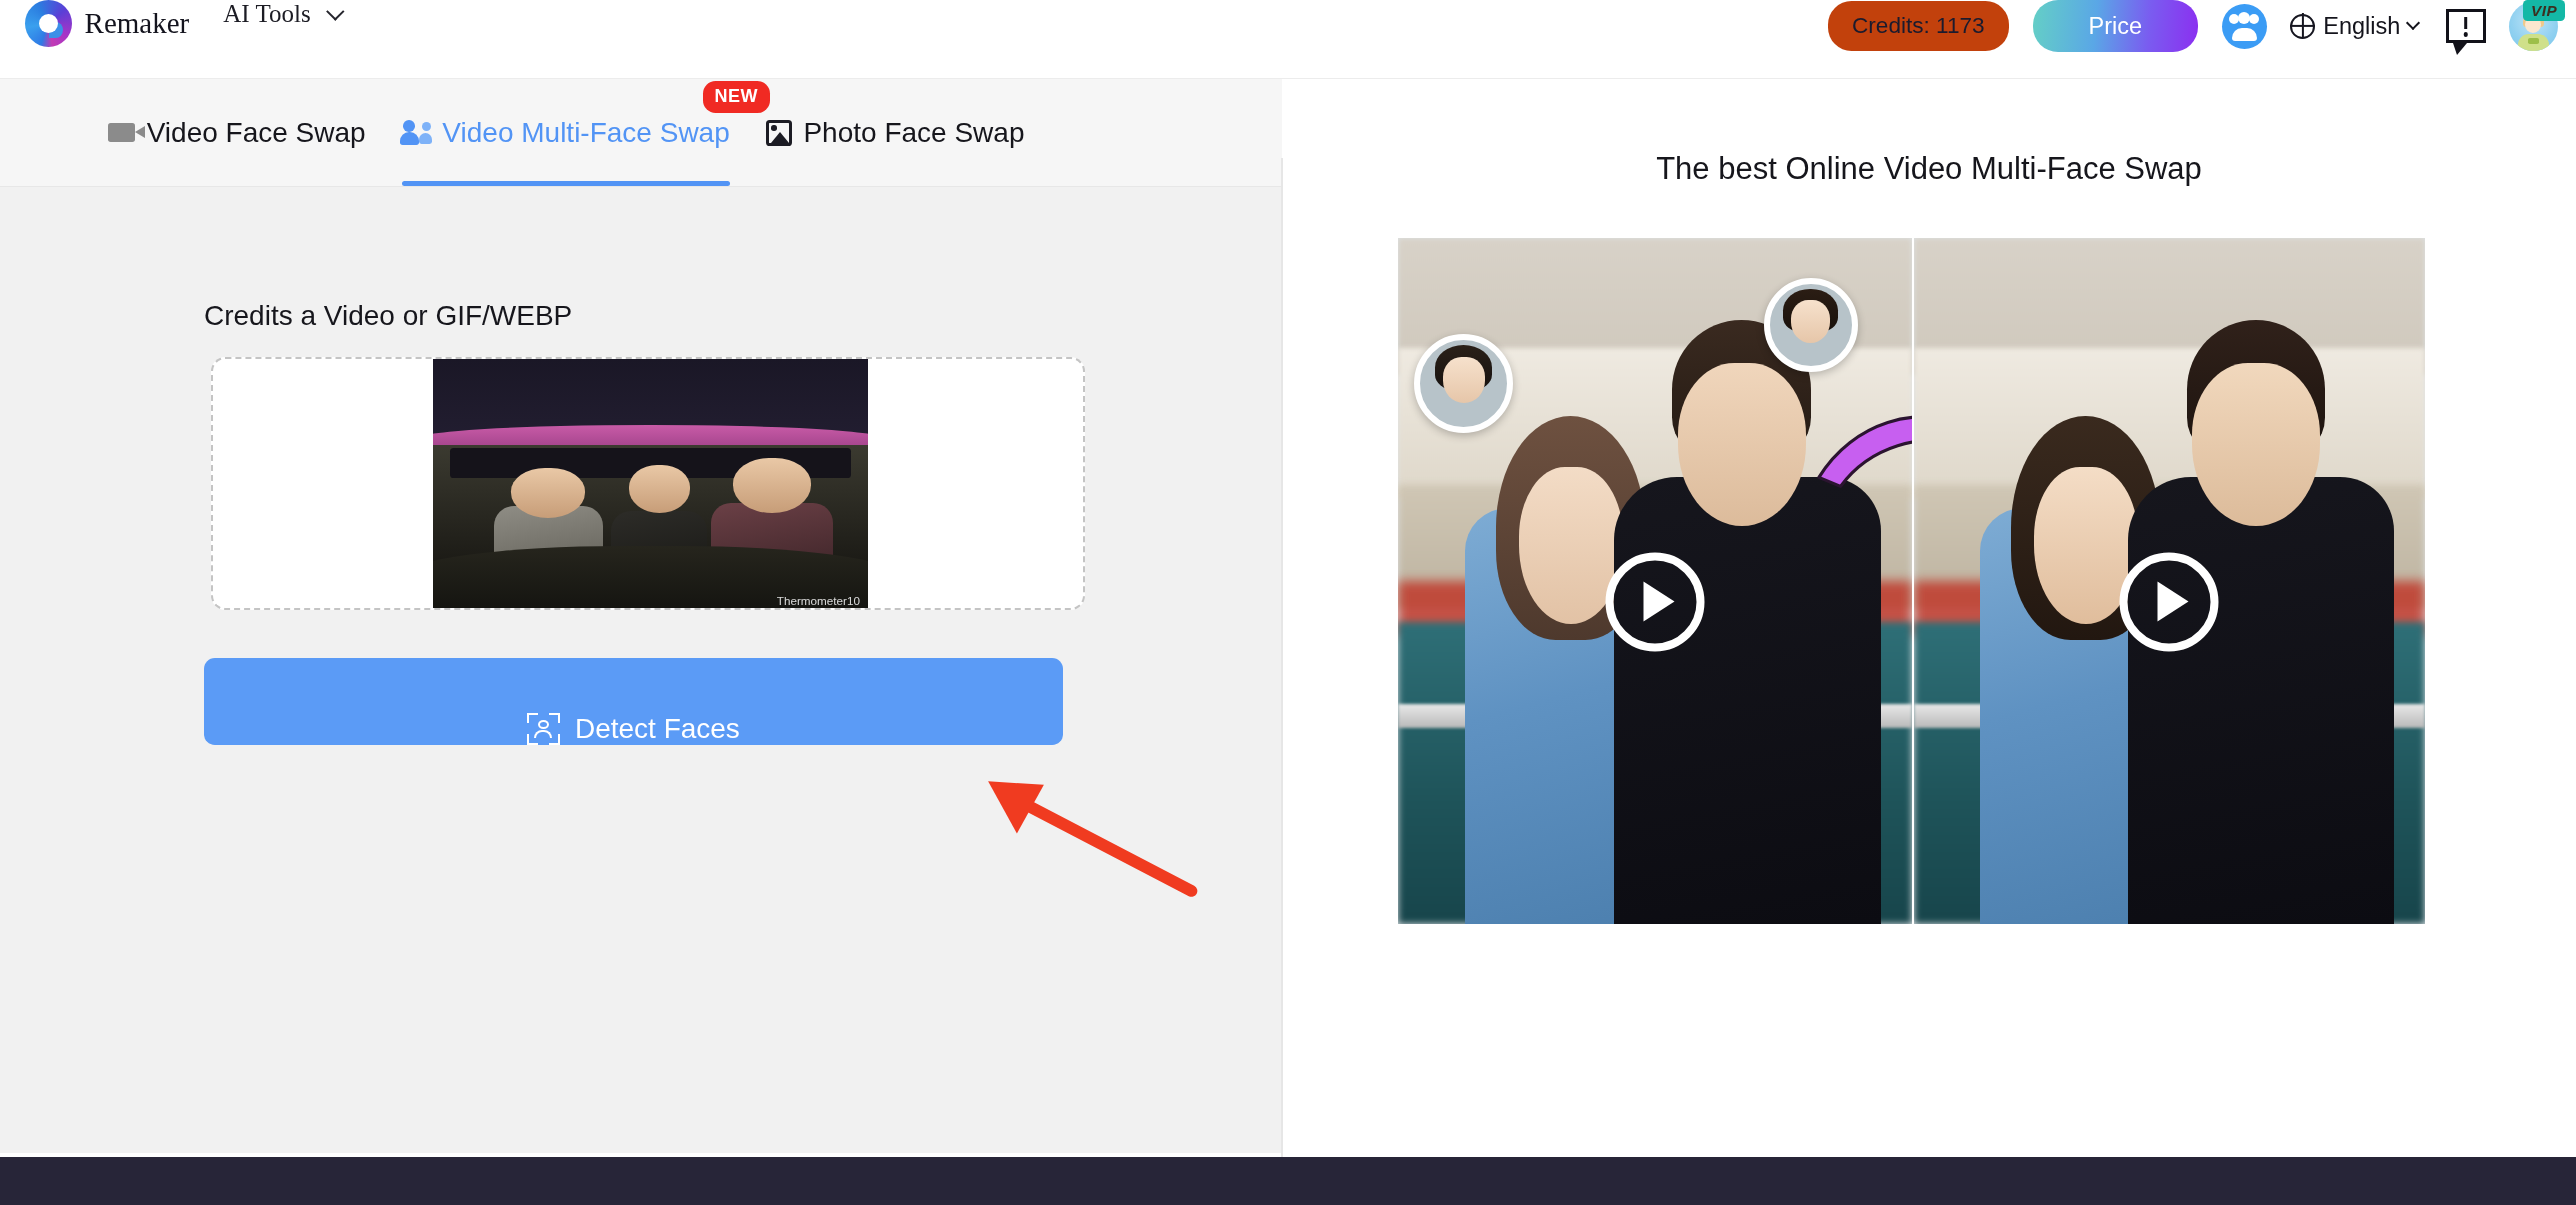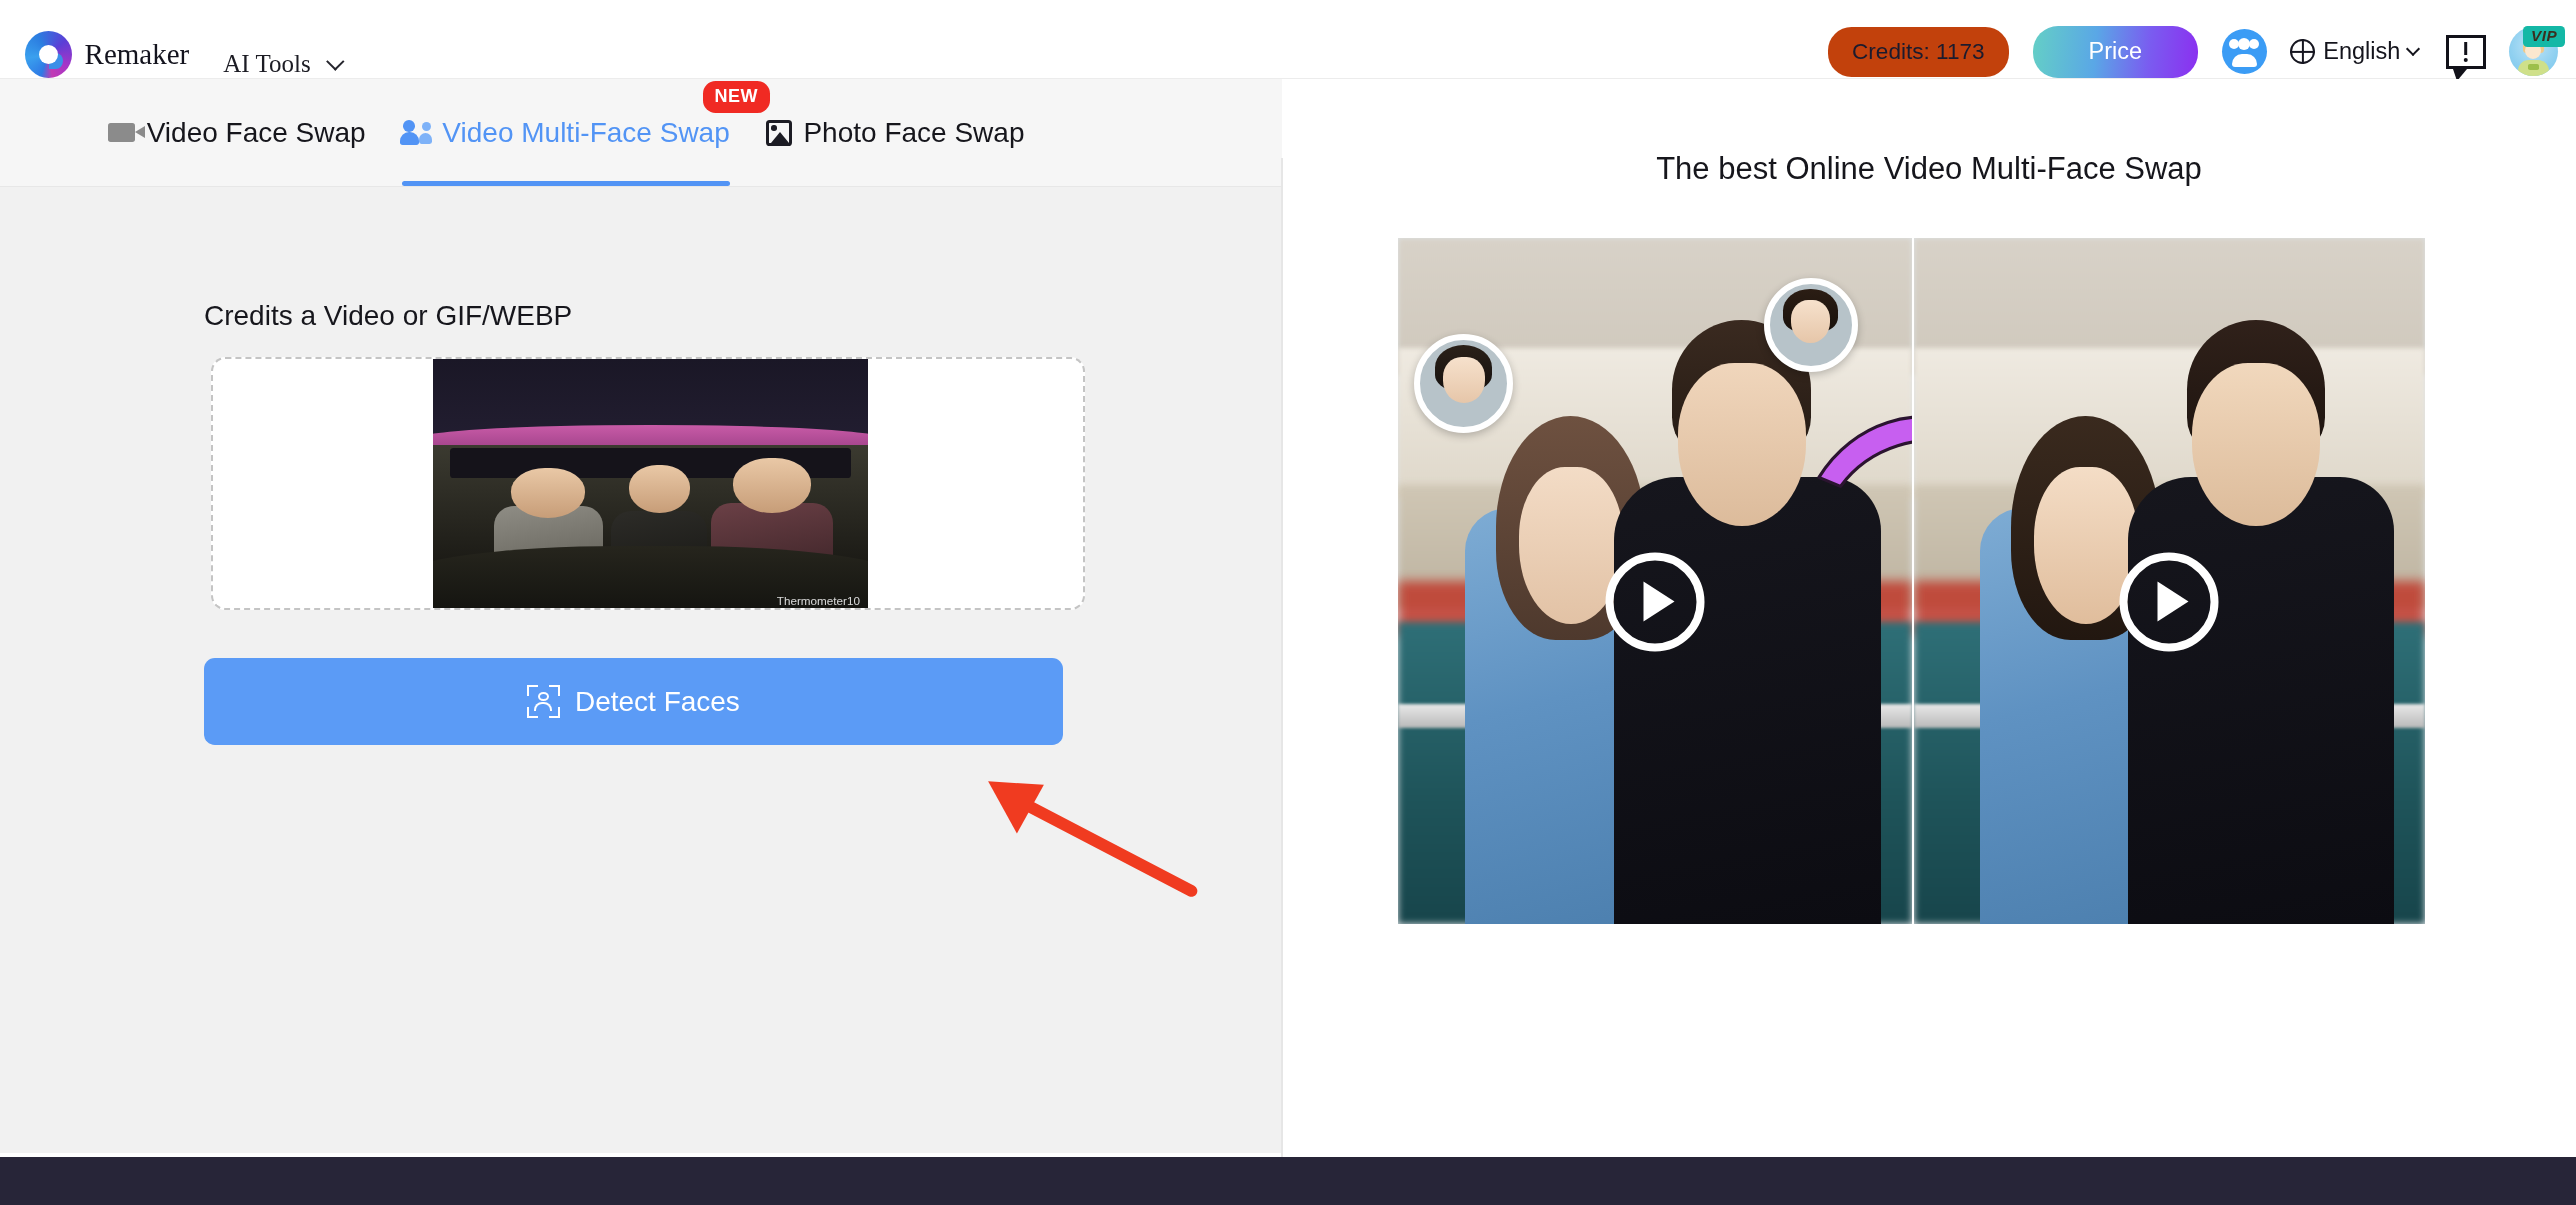--- a/index.html
+++ b/index.html
@@ -9,21 +9,21 @@
     background: #ffffff;
     overflow: hidden;
   }
 
   
   #header {
     position: absolute; left: 0; top: 0;
     width: 2576px; height: 79px;
     background: #ffffff;
     border-bottom: 0.9px solid #ececec;
-    display: flex; align-items: flex-end;
+    display: flex; align-items: flex-start;
   }
   #brand { display: flex; align-items: center; margin-left: 25px; }
   #logo-mark {
     width: 47px; height: 47px; border-radius: 50%;
     background: conic-gradient(from 200deg, #2f7ae5 0deg, #3aa0ee 60deg,
                  #2b7de0 130deg, #5b3fd6 210deg, #a435c8 280deg, #c23ab4 330deg, #2f7ae5 360deg);
     position: relative;
   }
   #logo-mark::after {
     content: ""; position: absolute; left: 14.4px; top: 14.4px;
@@ -271,21 +271,21 @@
     color: #e9e9e9; font-size: 11.7px; opacity: 0.92;
     font-family: "Liberation Sans", sans-serif; white-space: nowrap;
   }
 
   
   #detect-faces-button {
     position: absolute; left: 204px; top: 579px;
     width: 859px; height: 87px;
     background: #5b9bf6; border: none; border-radius: 10.8px;
     color: #ffffff; font-size: 28px; cursor: pointer;
-    display: flex; align-items: center; justify-content: center; gap: 15.3px;
+    display: flex; align-items: flex-end; justify-content: center; gap: 15.3px;
   }
   #detect-icon { width: 32.5px; height: 32.5px; position: relative; flex: none; }
   #detect-icon span {
     position: absolute; width: 10.8px; height: 10.8px; border: 2.7px solid #ffffff;
   }
   #detect-icon .tl { left: 0; top: 0; border-right: none; border-bottom: none; }
   #detect-icon .tr { right: 0; top: 0; border-left: none; border-bottom: none; }
   #detect-icon .bl { left: 0; bottom: 0; border-right: none; border-top: none; }
   #detect-icon .br { right: 0; bottom: 0; border-left: none; border-top: none; }
   #detect-icon .head {

